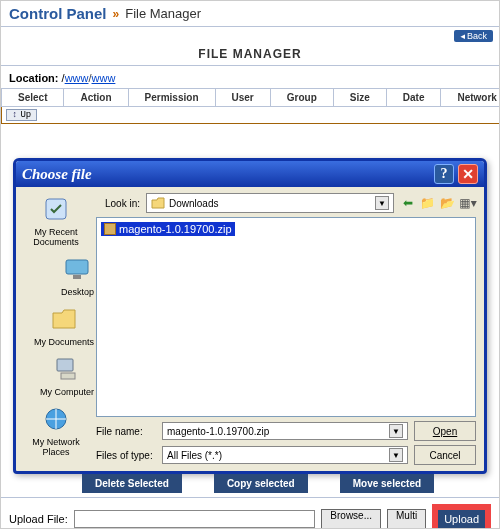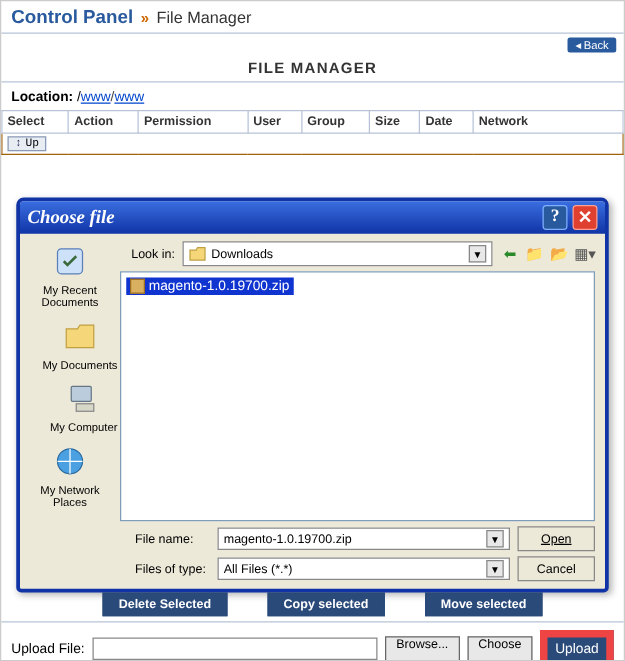--- a/index.html
+++ b/index.html
@@ -41,21 +41,21 @@
     padding:6px 8px 4px; font-size:11px;
   }
   .location b { color:#000; }
   .loc-link { color:#0044cc; text-decoration:underline; cursor:pointer; }
   .loc-sep { color:#444; }
   table.hdr {
     width:100%; border-collapse:collapse; font-size:10px;
   }
   table.hdr th {
     border:1px solid #b8c3d8; background:#fff; color:#333; font-weight:bold;
-    padding:3px 4px; text-align:left;
+    padding:3px 16px; text-align:left;
   }
   .up-row td {
     border:1px solid #a16207; padding:2px 4px; font-size:10px;font-family:Liberation Mono, monospace;
   }
   .up-btn {
     display:inline-flex; align-items:center; gap:3px;
     background:#e8ecf3; border:1px solid #8a9bb8; padding:0 5px; font-size:9px;
     cursor:pointer;
   }
   .up-btn::before { content:"↕"; font-size:9px; color:#336; }
@@ -116,21 +116,21 @@
     font-size:12px; cursor:pointer;
   }
   .filelist {
     flex:1; background:#fff; border:1px solid #7f9db9; padding:4px; overflow:auto;
   }
   .file-entry {
     display:inline-flex; align-items:center; gap:3px;
     background:#1034d0; color:#fff; padding:1px 3px; font-size:11px;
   }
   .file-entry .zip-ico { width:12px;height:12px; background:#d8b060; border:1px solid #a07020; }
-  .bottom-rows { display:flex; flex-direction:column; gap:4px; padding:4px 0 0;margin-left:12px; }
+  .bottom-rows { display:flex; flex-direction:column; gap:4px; padding:4px 0 0; }
   .brow { display:flex; align-items:center; gap:6px; font-size:10px; }
   .brow label { width:60px; text-align:left; }
   .combo {
     flex:1; height:18px; background:#fff; border:1px solid #888;
     display:flex; align-items:center; padding:0 4px; font-size:10px;
   }
   .combo .chev {
     margin-left:auto; width:14px; height:14px; border:1px solid #888;
     display:flex;align-items:center;justify-content:center; font-size:8px;
     background:#e8e8e8;
@@ -224,20 +224,29 @@
           <svg width="28" height="28" viewBox="0 0 28 28">
               <rect x="4" y="4" width="20" height="20" rx="3" fill="#cde2f8" stroke="#5a7fb8"></rect>
               <path d="M9 14 l3 3 l7 -7" stroke="#3a6a3a" stroke-width="2" fill="none"></path>
             </svg>
         </span>
         <span>My Recent Documents</span>
       </div>
       <div class="side-item">
         <span class="icon-box">
           <svg width="28" height="28" viewBox="0 0 28 28">
+              <rect x="3" y="5" width="22" height="14" rx="2" fill="#70b8e0" stroke="#3a7aa8"></rect>
+              <rect x="10" y="20" width="8" height="4" fill="#888"></rect>
+            </svg>
+        </span>
+        <span>Desktop</span>
+      </div>
+      <div class="side-item">
+        <span class="icon-box">
+          <svg width="28" height="28" viewBox="0 0 28 28">
               <path d="M3 8 h9 l2 -3 h11 v18 h-22 z" fill="#f5d77a" stroke="#c0a040"></path>
             </svg>
         </span>
         <span>My Documents</span>
       </div>
       <div class="side-item">
         <span class="icon-box">
           <svg width="28" height="28" viewBox="0 0 28 28">
               <rect x="4" y="4" width="16" height="12" rx="1" fill="#bcd" stroke="#678"></rect>
               <rect x="8" y="18" width="14" height="6" fill="#d8d8c8" stroke="#888"></rect>
@@ -303,16 +312,16 @@
 <div class="footer">
   <div class="btnrow">
     <div class="act-btn">Delete Selected</div>
     <div class="act-btn">Copy selected</div>
     <div class="act-btn">Move selected</div>
   </div>
   <div class="uploadrow">
     <span>Upload File:</span>
     <div class="upl-input"></div>
     <div class="sm-btn">Browse...</div>
-    <div class="sm-btn">Choose</div>
+    <div class="sm-btn">Multi</div>
     <div class="upload-btn">Upload</div>
   </div>
 </div>
 
 </body></html>

